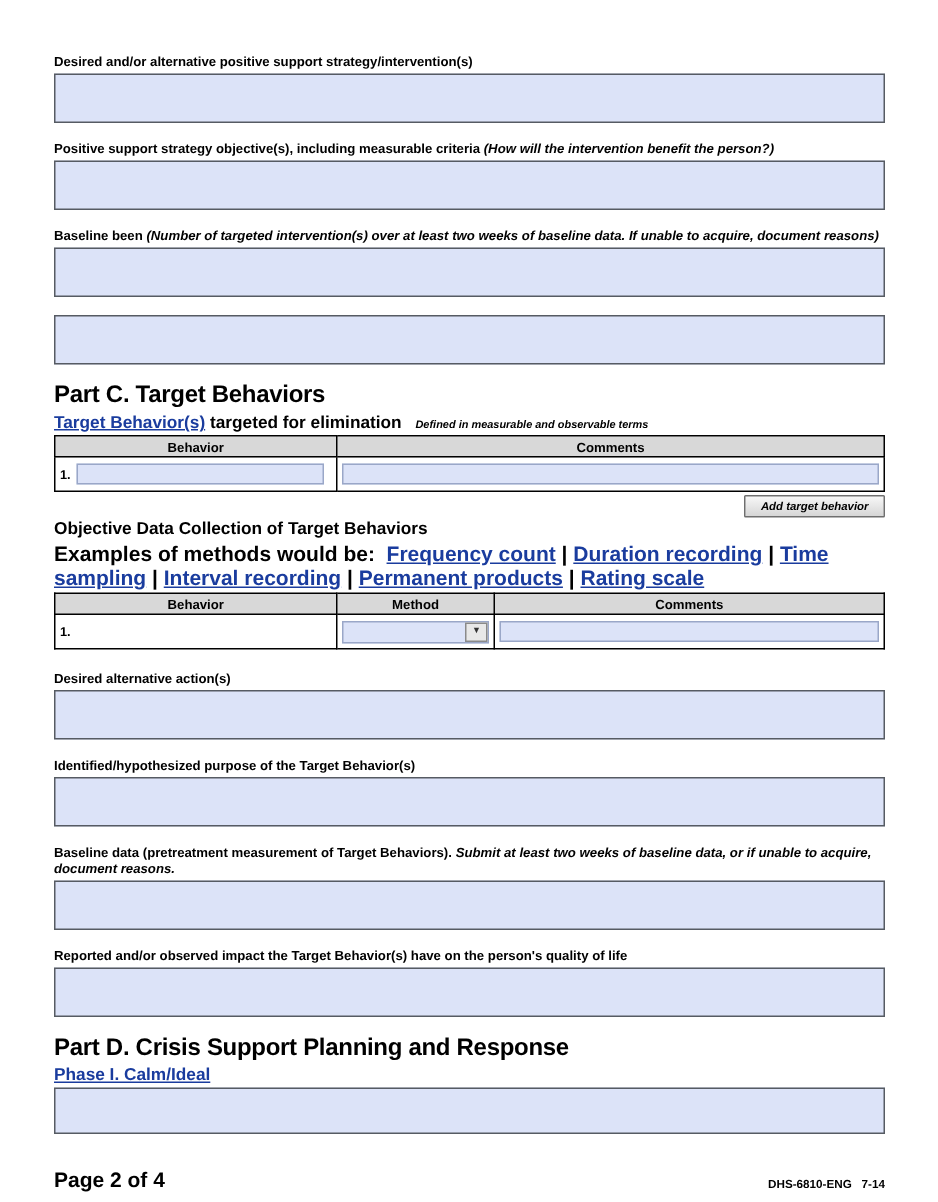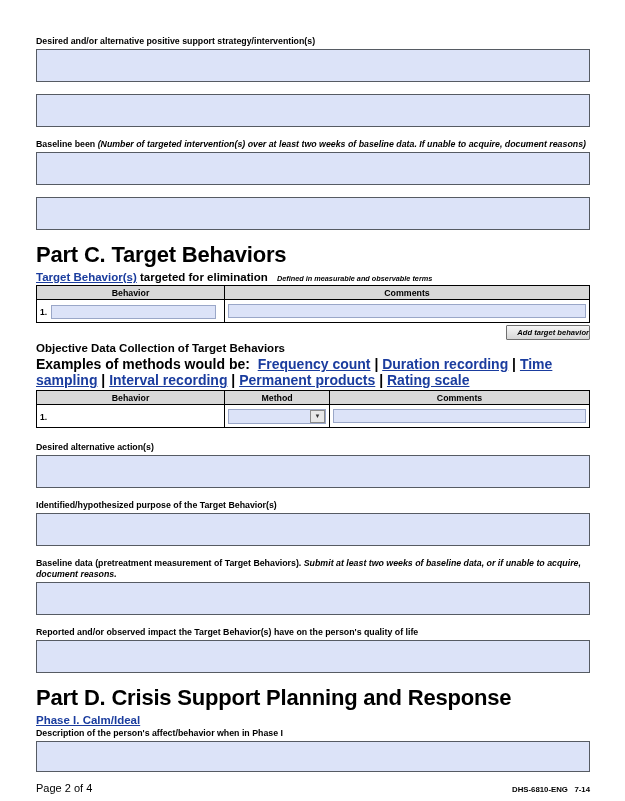--- a/index.html
+++ b/index.html
@@ -9,21 +9,21 @@
   .spacer-top{height:36px;}
 
   
   .fblock{margin-bottom:12px;}
   .flabel{font-size:8.8px;font-weight:600;line-height:11px;margin-bottom:2px;letter-spacing:0;}
   .flabel .it{font-style:italic;}
   .fbox{height:31px;background:#dce3f8;border:1px solid #565b63;}
   .fbox.short{height:29px;}
 
   
-  .part-heading{font-size:22px;font-weight:bold;letter-spacing:-0.2px;margin:10px 0 3px 0;}
+  .part-heading{font-size:16px;font-weight:bold;letter-spacing:-0.2px;margin:10px 0 3px 0;}
   .sub-heading{font-size:11.5px;font-weight:bold;margin:0 0 2px 0;}
   .navy-link{color:#1a3c9e;text-decoration:underline;cursor:pointer;}
   .elim-note{font-size:7.3px;font-weight:bold;font-style:italic;margin-left:6px;}
 
   
   table.ftable{width:100%;border-collapse:collapse;table-layout:fixed;margin-top:2px;}
   table.ftable th{background:#d8d8d8;border:1px solid #000;font-size:8.8px;font-weight:bold;
                   text-align:center;padding:1px 0;height:11px;}
   table.ftable td{border:1px solid #000;padding:2px 3px;vertical-align:middle;}
   .rownum{font-size:8.5px;font-weight:bold;margin-right:4px;vertical-align:middle;display:inline-block;}
@@ -31,47 +31,51 @@
               border:0.5px solid #9aa7c8;}
   .cell-input.full{display:block;height:12px;}
   .combo{display:flex;align-items:stretch;height:13px;background:#dce3f8;border:0.5px solid #9aa7c8;cursor:pointer;}
   .combo .combo-value{flex:1;}
   .combo .combo-btn{width:13px;background:#e8e8e8;border:1px solid #8a8a8a;
                     font-size:6px;line-height:11px;text-align:center;color:#333;}
 
   
   .btn-row{height:16px;margin:2px 0 1px 0;position:relative;}
   .add-btn{position:absolute;right:0;top:0;font-size:7.6px;font-weight:bold;font-style:italic;
-           padding:2px 0 2px 10px;background:linear-gradient(#f7f7f7,#d6d6d6);
+           padding:2px 10px 2px 10px;background:linear-gradient(#f7f7f7,#d6d6d6);
            border:1px solid #6f6f6f;border-radius:1px;cursor:pointer;}
 
   
   .examples{font-size:14px;font-weight:600;margin:1px 0 2px 0;}
   .examples .lnk{color:#1a3c9e;text-decoration:underline;cursor:pointer;}
   .examples .sep{color:#000;font-weight:600;}
 
   
-  .footer-left{position:absolute;left:36px;bottom:7px;font-size:11px;font-weight:400;}
+  .footer-left{position:absolute;left:36px;bottom:7px;font-size:14px;font-weight:700;}
   .footer-right{position:absolute;right:35px;bottom:7px;font-size:7.8px;font-weight:600;white-space:pre;}
   .gap14{height:14px;}
 </style>
 </head>
 <body>
 
 <div class="content">
   <div class="spacer-top"></div>
 
   <div class="fblock">
     <div class="flabel">
       <span>Desired and/or alternative positive support strategy/intervention(s)</span>
     </div>
     <div class="fbox"></div>
   </div>
 
   <div class="fblock">
+    <div class="flabel">
+      <span>Positive support strategy objective(s), including measurable criteria</span>
+      <span class="it">(How will the intervention benefit the person?)</span>
+    </div>
     <div class="fbox"></div>
   </div>
 
   <div class="fblock">
     <div class="flabel">
       <span>Baseline been</span>
       <span class="it">(Number of targeted intervention(s) over at least two weeks of baseline data. If unable to acquire, document reasons)</span>
     </div>
     <div class="fbox"></div>
   </div>
@@ -190,21 +194,18 @@
     <div class="fbox"></div>
   </div>
 
   <div class="part-heading" style="margin-top:8px;">Part D. Crisis Support Planning and Response</div>
 
   <div class="sub-heading">
     <span class="navy-link">Phase I. Calm/Ideal</span>
   </div>
 
   <div class="fblock">
-    <div class="flabel">
-      <span>Description of the person's affect/behavior when in Phase I</span>
-    </div>
     <div class="fbox short"></div>
   </div>
 </div>
 
 <div class="footer-left">Page 2 of 4</div>
 <div class="footer-right">DHS-6810-ENG   7-14</div>
 
 </body></html>

